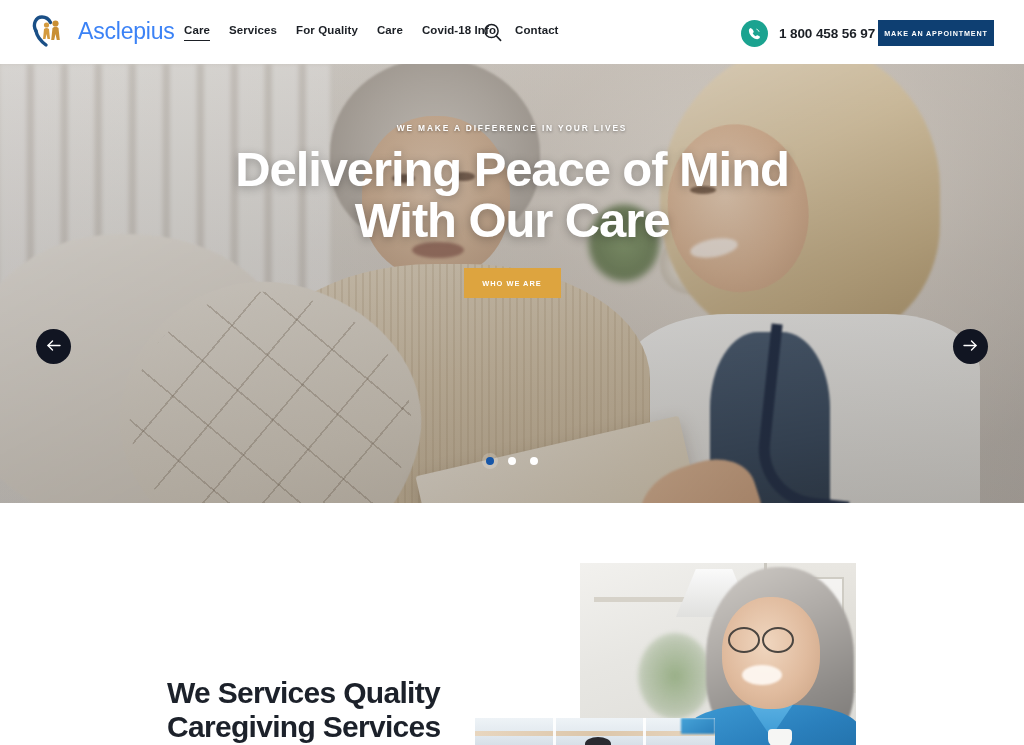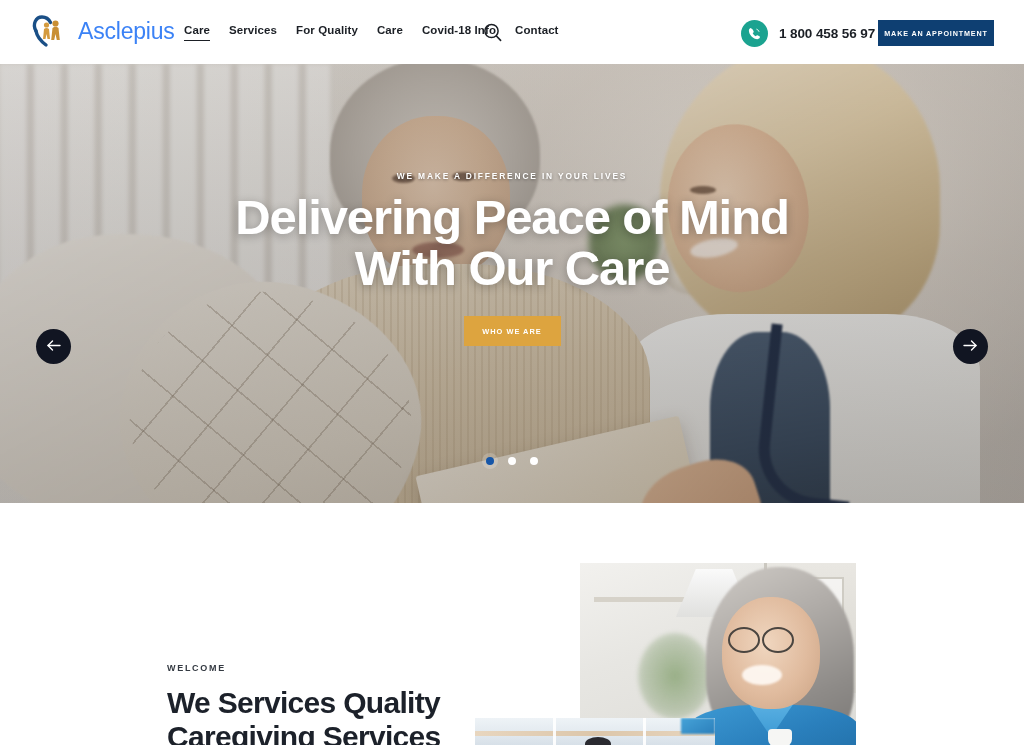--- a/index.html
+++ b/index.html
@@ -166,21 +166,21 @@
   .hero-tint {
     position:absolute; inset:0;
     background:linear-gradient(180deg, rgba(30,26,22,0.12) 0%, rgba(30,26,22,0.20) 45%, rgba(30,26,22,0.26) 100%);
   }
 
   .hero-content {
     position:absolute; left:0; top:0; width:1024px; height:439px;
     display:flex; flex-direction:column; align-items:center; z-index:6;
   }
   .hero-eyebrow {
-    margin-top:107px; font-size:8.4px; font-weight:bold; letter-spacing:1.85px;
+    margin-top:59px; font-size:8.4px; font-weight:bold; letter-spacing:1.85px;
     color:#ffffff; text-shadow:0 1px 3px rgba(0,0,0,0.4);
   }
   .hero-title {
     margin-top:11px; font-size:49px; line-height:51px; font-weight:bold;
     color:#ffffff; text-align:center; letter-spacing:-1.1px;
     text-shadow:0 2px 10px rgba(0,0,0,0.28);
   }
   .hero-cta {
     margin-top:22px; width:97px; height:30px; background:#dda43f; border:none;
     color:#ffffff; font-size:7.4px; font-weight:bold; letter-spacing:1.0px;
@@ -402,21 +402,20 @@
   </section>
 
   <div class="hero-dots">
     <span class="dot active"></span>
     <span class="dot"></span>
     <span class="dot"></span>
   </div>
 
   <section class="welcome">
     <div class="welcome-left">
-      <div class="welcome-eyebrow">WELCOME</div>
       <h2 class="welcome-title">
         <span>We Services Quality</span><br>
         <span>Caregiving Services</span>
       </h2>
     </div>
 
     <div class="welcome-img-main">
       <div class="wm-bg"></div>
       <div class="wm-cabinet"></div>
       <div class="wm-shelf"></div>

